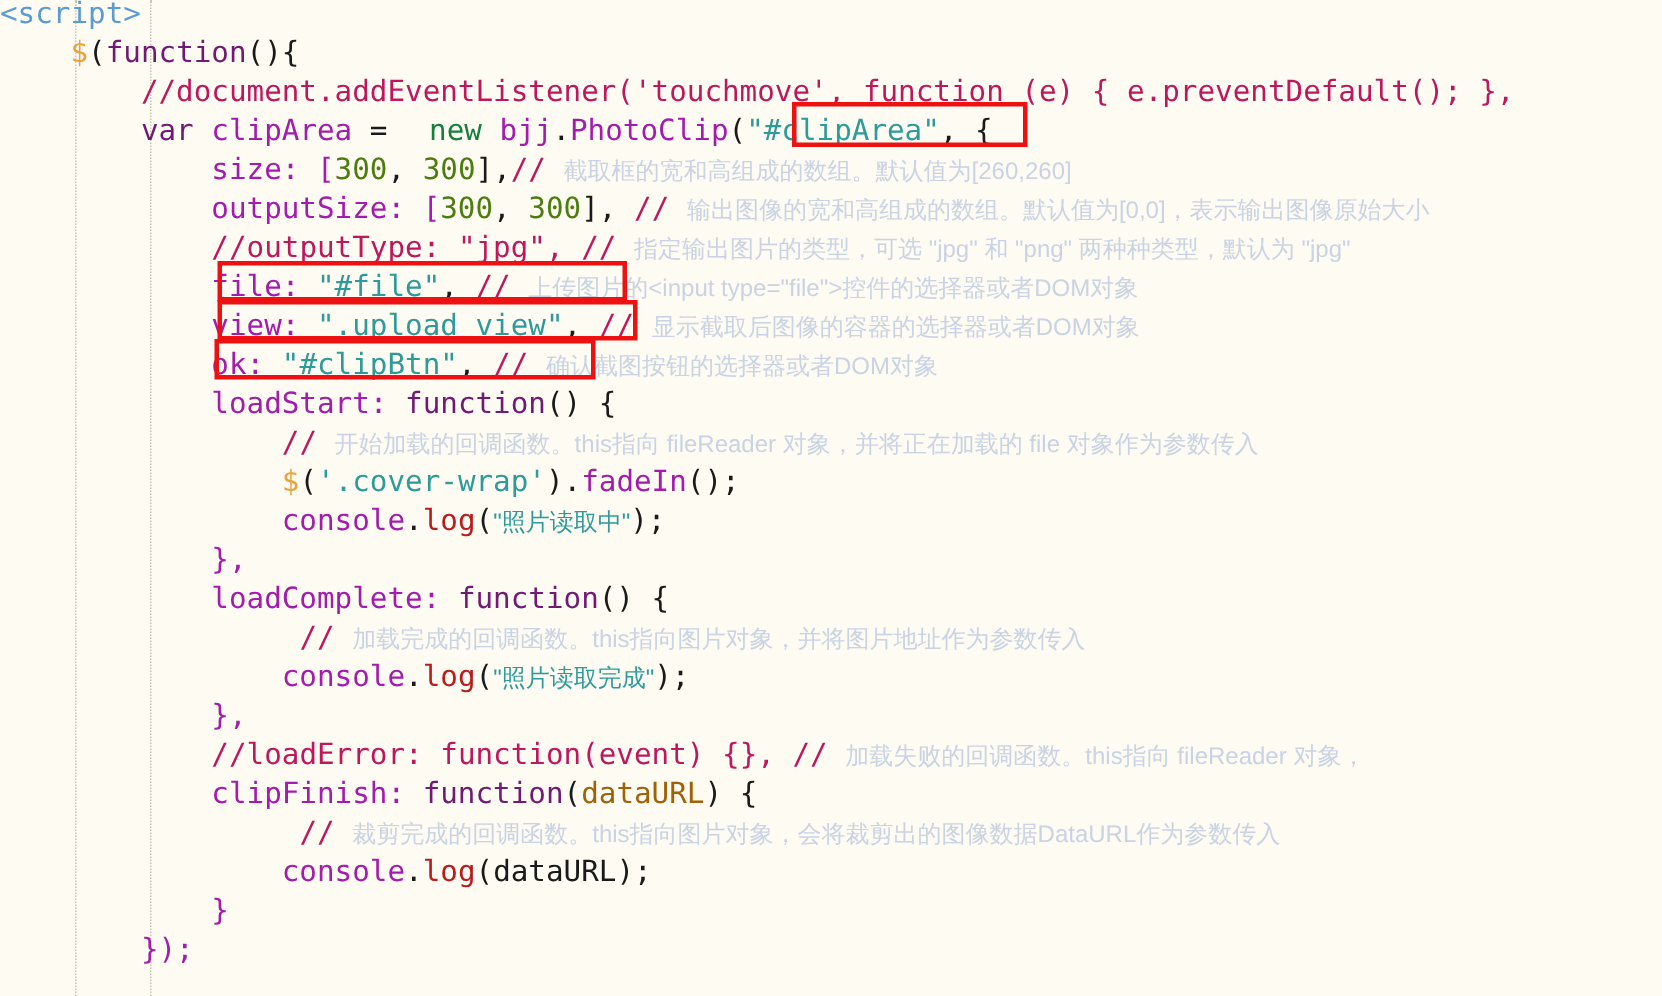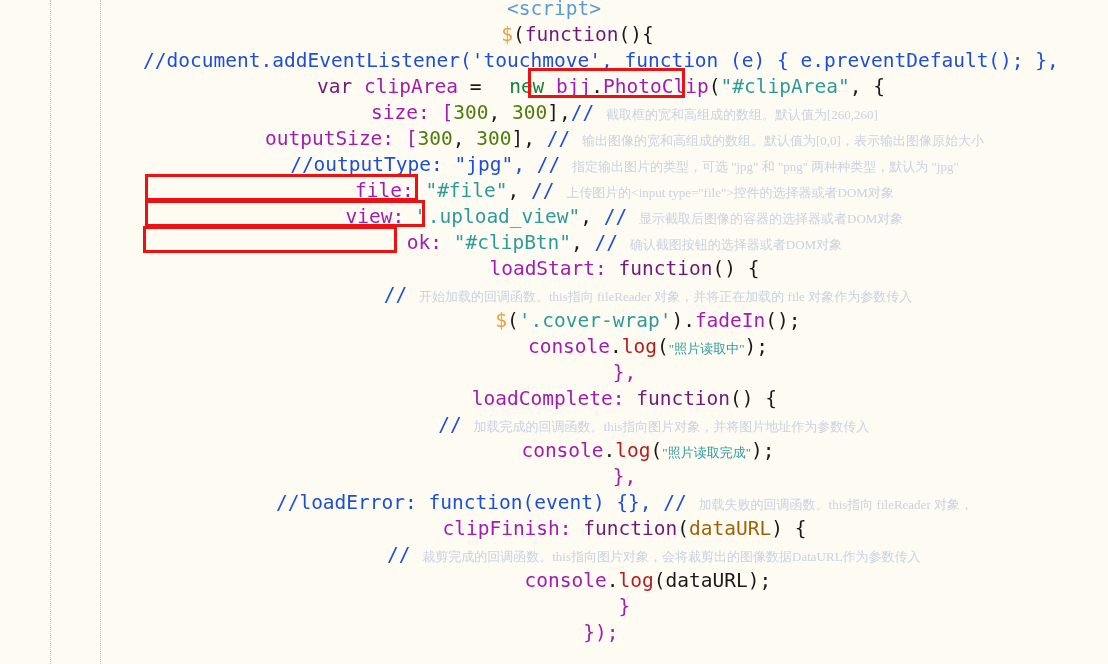--- a/index.html
+++ b/index.html
@@ -9,21 +9,20 @@
   }
   #editor {
     position: relative;
     width: 1108px;
     height: 664px;
     background: #fdfbf2;
     overflow: hidden;
     font-family: "DejaVu Sans Mono", "Liberation Mono", monospace;
     font-size: 19.5px;
     line-height: 26px;
-    text-align: center;
   }
   
   .guide {
     position: absolute;
     top: 0;
     bottom: 0;
     width: 0;
     border-left: 1px dotted #c9c6b8;
     pointer-events: none;
   }
@@ -39,28 +38,28 @@
     height: 26px;
     white-space: pre;
     position: relative;
   }
   
   .tok-tag      { color: #5b9bd5; }
   .tok-plain    { color: #a21caf; }
   .tok-kw       { color: #701a75; }
   .tok-str      { color: #2e9b9b; }
   .tok-num      { color: #4d7c0f; }
-  .tok-comment  { color: #1d4ed8; }
+  .tok-comment  { color: #be185d; }
   .tok-comment-cn { color: #c9d3e4; }
   .tok-dollar   { color: #e8a33d; }
   .tok-param    { color: #a16207; }
   .tok-method   { color: #b91c1c; }
   .tok-newkw    { color: #15803d; margin-left: 16px; }
   .tok-punct    { color: #1a1a1a; }
-  .cn { font-family: Liberation Serif, serif; font-size: 13px; }
+  .cn { font-family: Liberation Sans, sans-serif; font-size: 16px; }
 
   
   .redbox {
     position: absolute;
     border: 3px solid #ee1111;
     box-sizing: border-box;
     pointer-events: none;
     z-index: 5;
   }
 </style>

